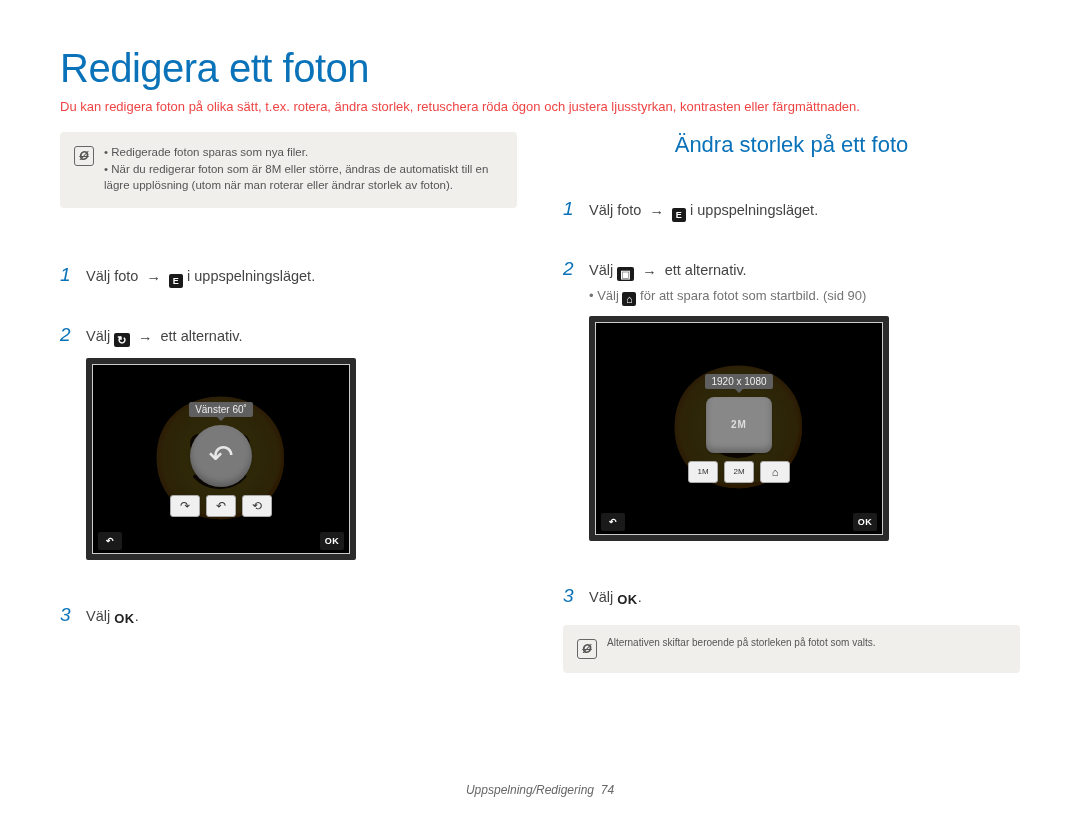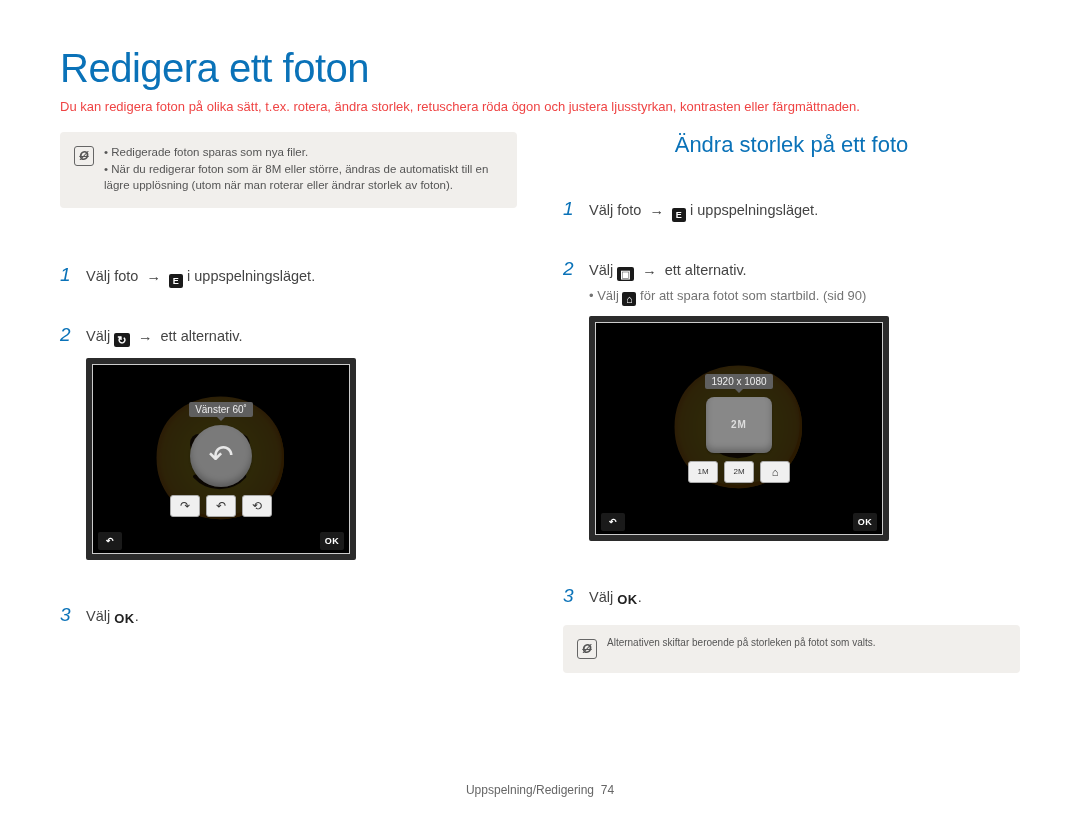--- a/index.html
+++ b/index.html
@@ -171,21 +171,21 @@
   }
   .lcd-ftr-btn{
     width:24px; height:18px; background:#1a1a1a; color:#fff;
     font-size:9px; font-weight:bold;
     display:flex; align-items:center; justify-content:center;
     border-radius:2px;
     letter-spacing:0.5px;
   }
   .page-footer{
     position:absolute; bottom:18px; left:0; right:0;
-    text-align:center; font-size:12px; color:#666;
+    text-align:center; font-size:12px; color:#666;font-style:italic;
   }
 </style>
 </head>
 <body>
 
 <h1 class="page-title">Redigera ett foton</h1>
 <p class="intro">Du kan redigera foton på olika sätt, t.ex. rotera, ändra storlek, retuschera röda ögon och justera ljusstyrkan, kontrasten eller färgmättnaden.</p>
 
 <div class="cols">
 

